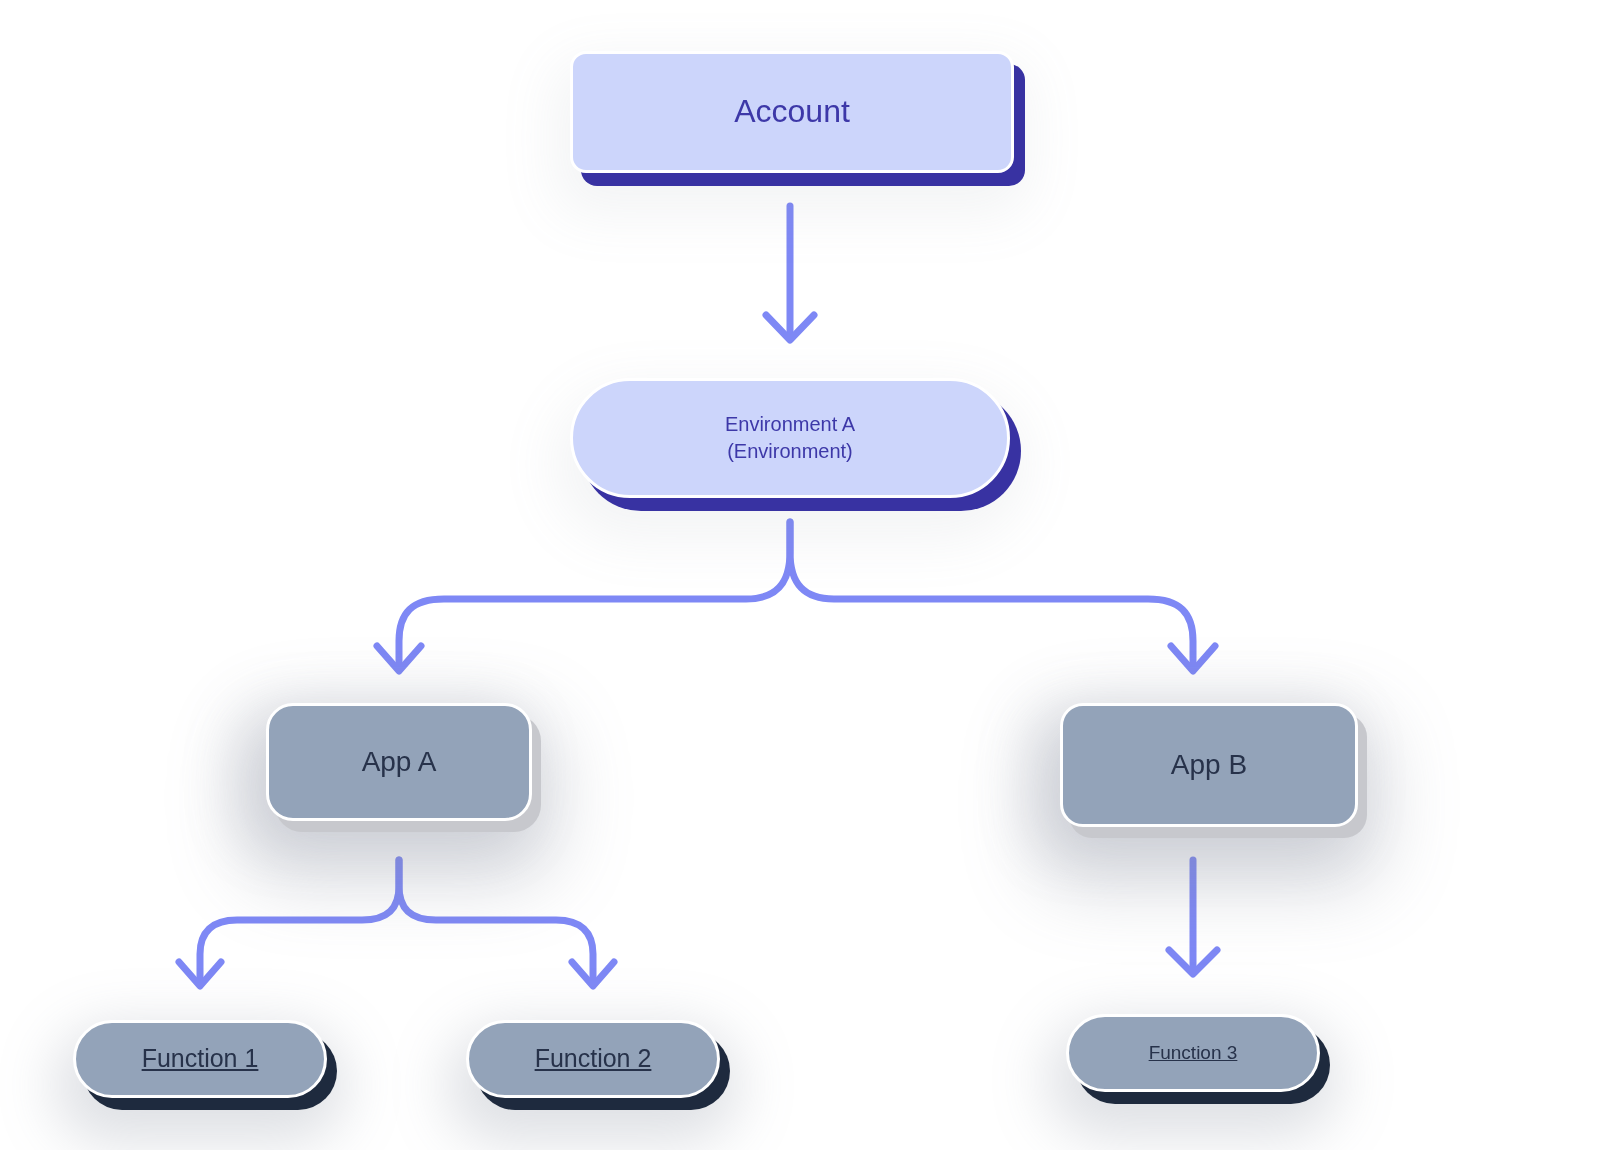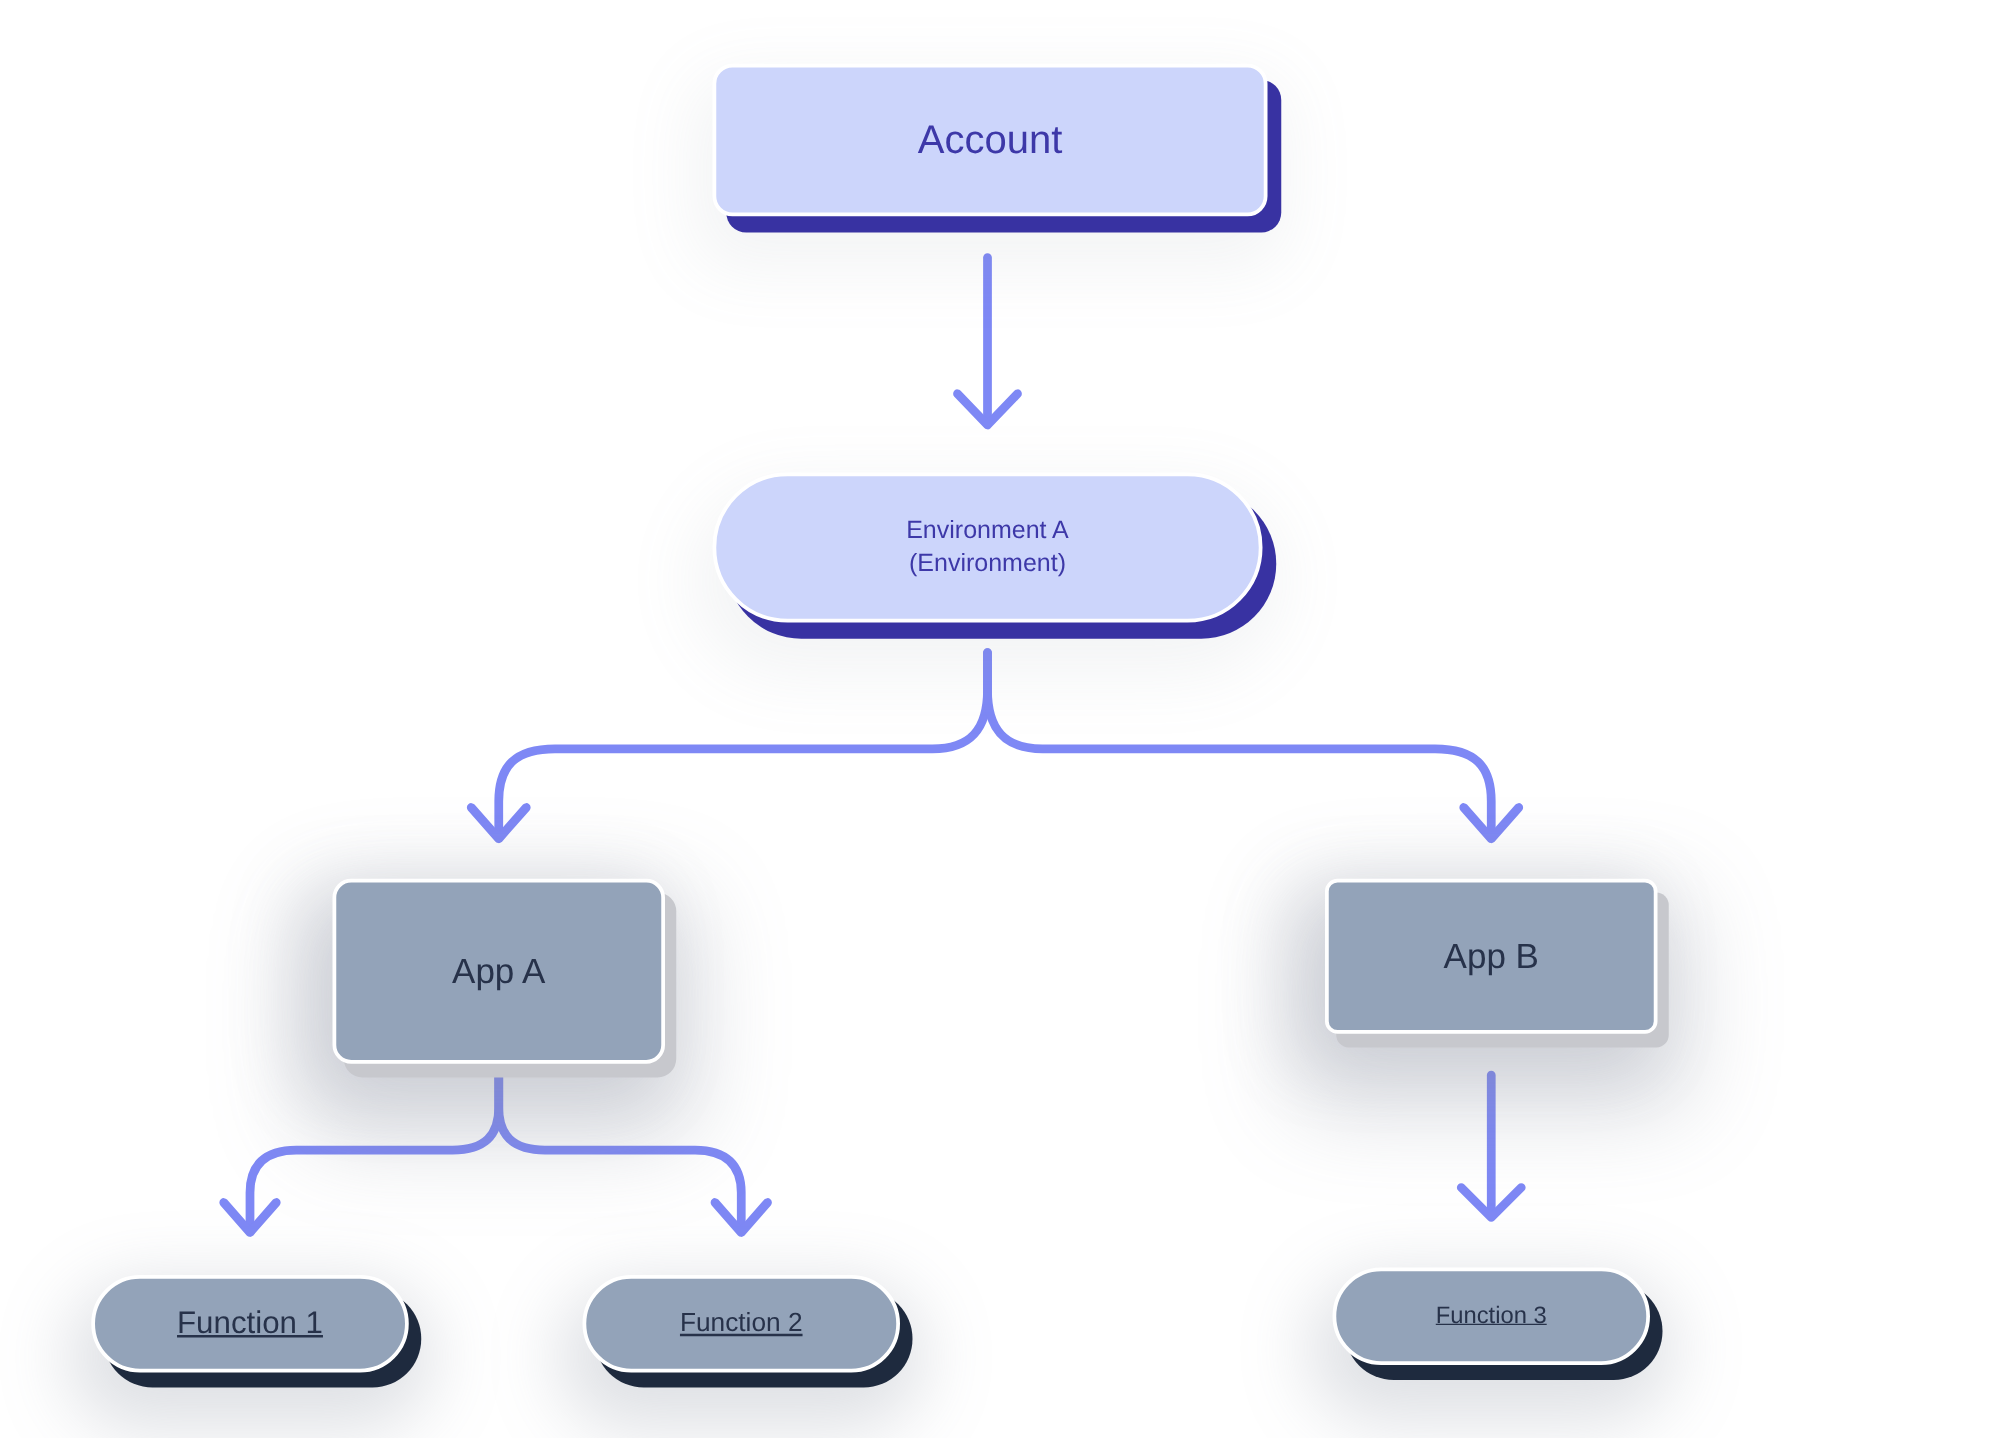--- a/index.html
+++ b/index.html
@@ -66,24 +66,24 @@
   }
   .node-slate-fn {
     background: var(--slate-fill);
     color: var(--slate-text);
     box-shadow: 10px 12px 0 0 var(--navy-shadow),
                 0 26px 55px 20px rgba(132, 138, 154, 0.26);
     text-decoration: underline;
   }
   #node-account   { left: 570px; top: 51px;   width: 444px; height: 122px; border-radius: 16px; font-size: 32px; }
   #node-env       { left: 570px; top: 378px;  width: 440px; height: 120px; border-radius: 60px; font-size: 20px; }
-  #node-app-a     { left: 266px; top: 703px;  width: 266px; height: 148px; border-radius: 15px; font-size: 28px; }
-  #node-app-b     { left: 1060px; top: 703px; width: 266px; height: 124px; border-radius: 10px; font-size: 28px; }
+  #node-app-a     { left: 266px; top: 703px;  width: 266px; height: 118px; border-radius: 27px; font-size: 28px; }
+  #node-app-b     { left: 1060px; top: 703px; width: 298px; height: 124px; border-radius: 23px; font-size: 28px; }
   #node-fn-1      { left: 73px;  top: 1020px; width: 254px; height: 78px;  border-radius: 39px; font-size: 25px; }
-  #node-fn-2      { left: 466px; top: 1020px; width: 254px; height: 78px;  border-radius: 39px; font-size: 21px; }
+  #node-fn-2      { left: 466px; top: 1020px; width: 254px; height: 78px;  border-radius: 39px; font-size: 25px; }
   #node-fn-3      { left: 1066px; top: 1014px; width: 254px; height: 78px; border-radius: 39px; font-size: 19px; }
   .node-label { display: block; }
 </style>
 </head>
 <body>
 
 <div class="canvas">
 
   <svg class="connector-layer" viewBox="0 0 1600 1150" xmlns="http://www.w3.org/2000/svg">
 

